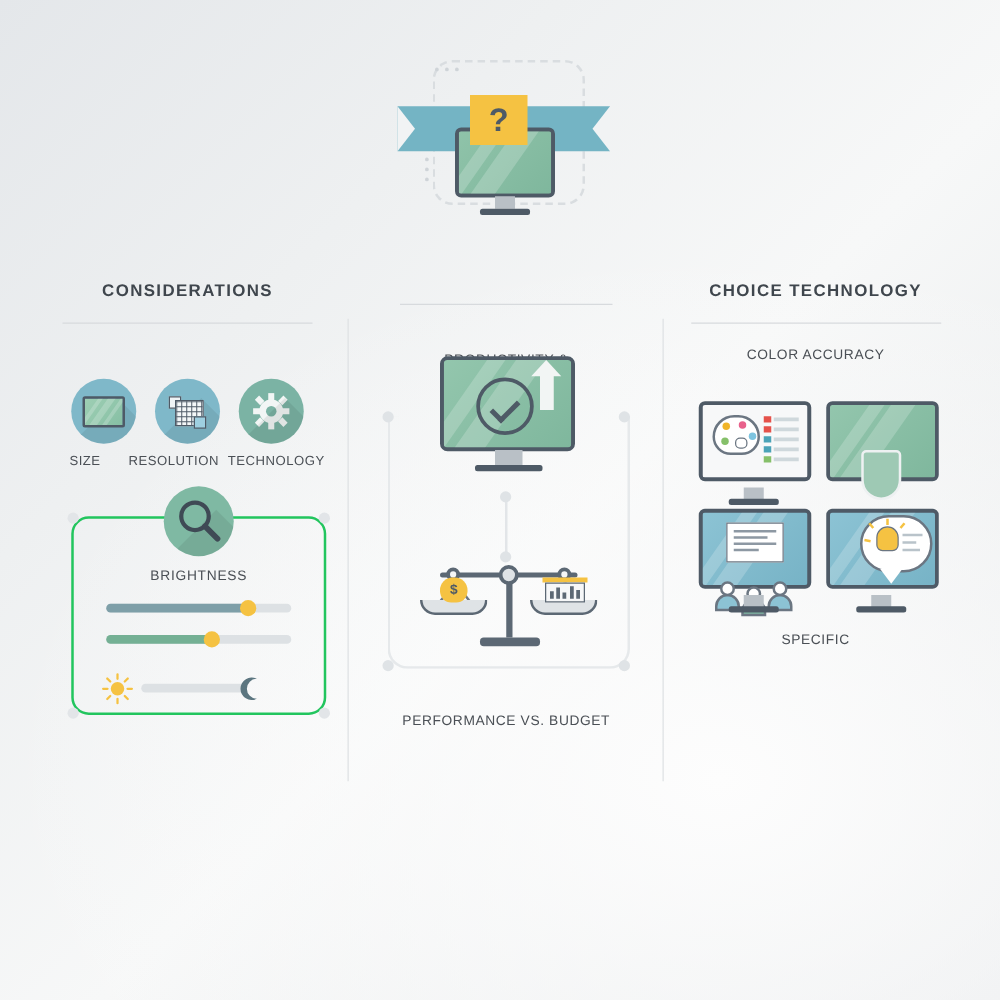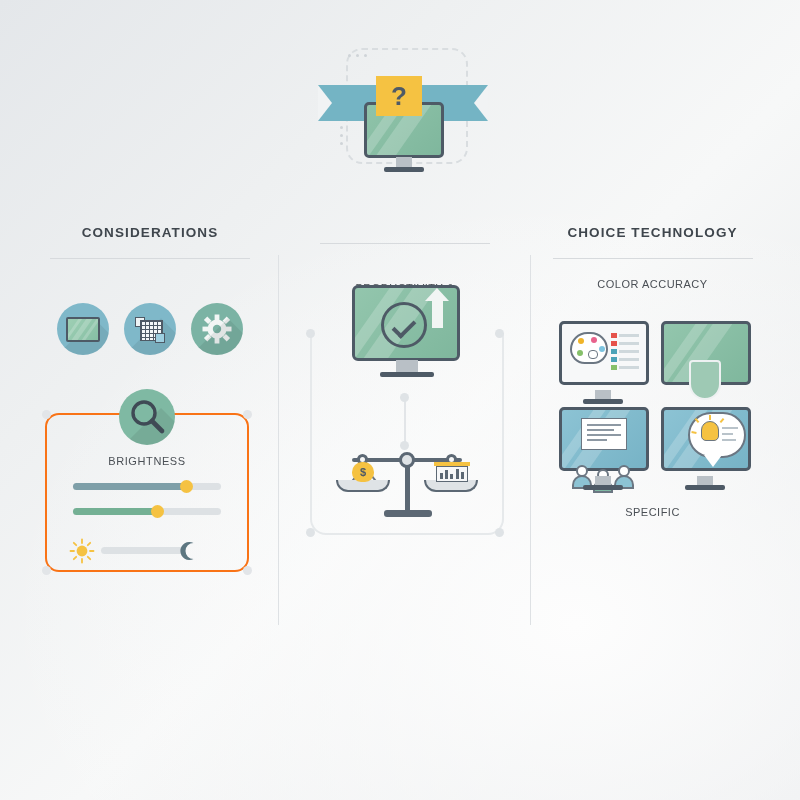--- a/index.html
+++ b/index.html
@@ -62,22 +62,22 @@
   .circ{width:52px;height:52px;border-radius:50%;position:relative;overflow:hidden;
     display:flex;align-items:center;justify-content:center;}
   .circ .shadow{position:absolute;right:-6px;bottom:-14px;width:42px;height:42px;
     background:rgba(0,0,0,.07);transform:rotate(45deg);}
   .caption{position:absolute;top:138px;left:0;width:230px;display:flex;
     justify-content:space-between;padding:0 4px;box-sizing:border-box;
     font-size:10.5px;letter-spacing:.4px;color:#4a4f55;}
   .caption span{text-align:center;}
 
   
-  .bcard{position:absolute;top:188px;left:10px;width:200px;height:155px;
-    border:2px solid #f97316;border-radius:14px;}
+  .bcard{position:absolute;top:188px;left:22px;width:200px;height:155px;
+    border:2px solid #22c55e;border-radius:14px;}
   .bcard .nub{position:absolute;width:9px;height:9px;border-radius:50%;
     background:#e2e5e8;}
   .mag{position:absolute;left:50%;top:-26px;transform:translateX(-50%);
     width:56px;height:56px;border-radius:50%;background:#7fb9a3;overflow:hidden;}
   .blabel{position:absolute;top:40px;left:0;width:100%;text-align:center;
     font-size:11px;letter-spacing:.6px;color:#4a4f55;}
   .slider{position:absolute;left:26px;width:148px;height:7px;border-radius:4px;background:#dde1e4;}
   .slider i{position:absolute;left:0;top:0;height:7px;border-radius:4px;}
   .knob{position:absolute;top:-3px;width:13px;height:13px;border-radius:50%;background:#f5c242;}
   .sunrow{position:absolute;left:18px;top:125px;width:170px;height:20px;}
@@ -251,20 +251,25 @@
             <rect x="3.3" y="3.3" width="4.8" height="6" transform="rotate(-45 5.7 6.3)"></rect>
             <rect x="21.9" y="20.7" width="4.8" height="6" transform="rotate(-45 24.3 23.7)"></rect>
             <rect x="21.9" y="3.3" width="4.8" height="6" transform="rotate(45 24.3 6.3)"></rect>
             <rect x="3.3" y="20.7" width="4.8" height="6" transform="rotate(45 5.7 23.7)"></rect>
           </g>
           <circle cx="15" cy="15" r="4.2" fill="#7bb3a4"></circle>
         </svg>
       </div>
     </div>
 
+    <div class="caption">
+      <span style="width:58px">SIZE</span>
+      <span style="width:78px">RESOLUTION</span>
+      <span style="width:80px">TECHNOLOGY</span>
+    </div>
 
     <div class="bcard">
       <div class="nub" style="left:-5px;top:-5px"></div>
       <div class="nub" style="right:-5px;top:-5px"></div>
       <div class="nub" style="left:-5px;bottom:-5px"></div>
       <div class="nub" style="right:-5px;bottom:-5px"></div>
 
       <div class="mag">
         <div style="position:absolute;right:-8px;bottom:-16px;width:44px;height:44px;background:rgba(0,0,0,.07);transform:rotate(45deg)"></div>
         <svg width="56" height="56" viewBox="0 0 56 56" style="position:relative">
@@ -362,20 +367,21 @@
         <div class="bars">
           <i style="height:6px"></i>
             <i style="height:9px"></i>
             <i style="height:5px"></i>
             <i style="height:10px"></i>
             <i style="height:7px"></i>
         </div>
       </div>
     </div>
 
+    <div class="mid-label" style="top:345px">PERFORMANCE VS. BUDGET</div>
   </div>
 
   <div class="col c3">
     <div class="col-title">CHOICE TECHNOLOGY</div>
     <div class="rule" style="width:200px"></div>
 
     <div class="r-label" style="top:52px">COLOR ACCURACY</div>
 
     <div class="grid2">
 

